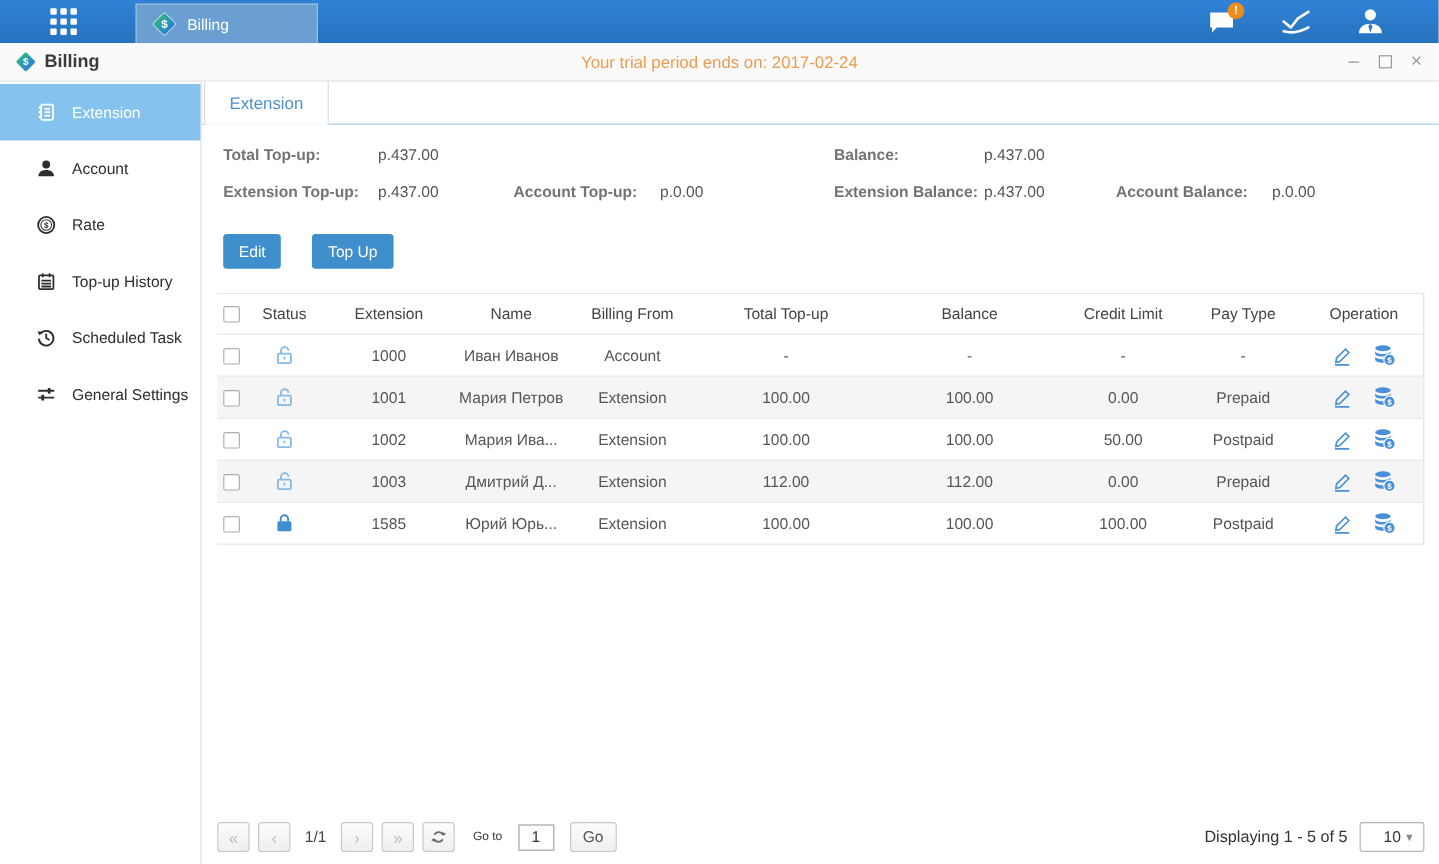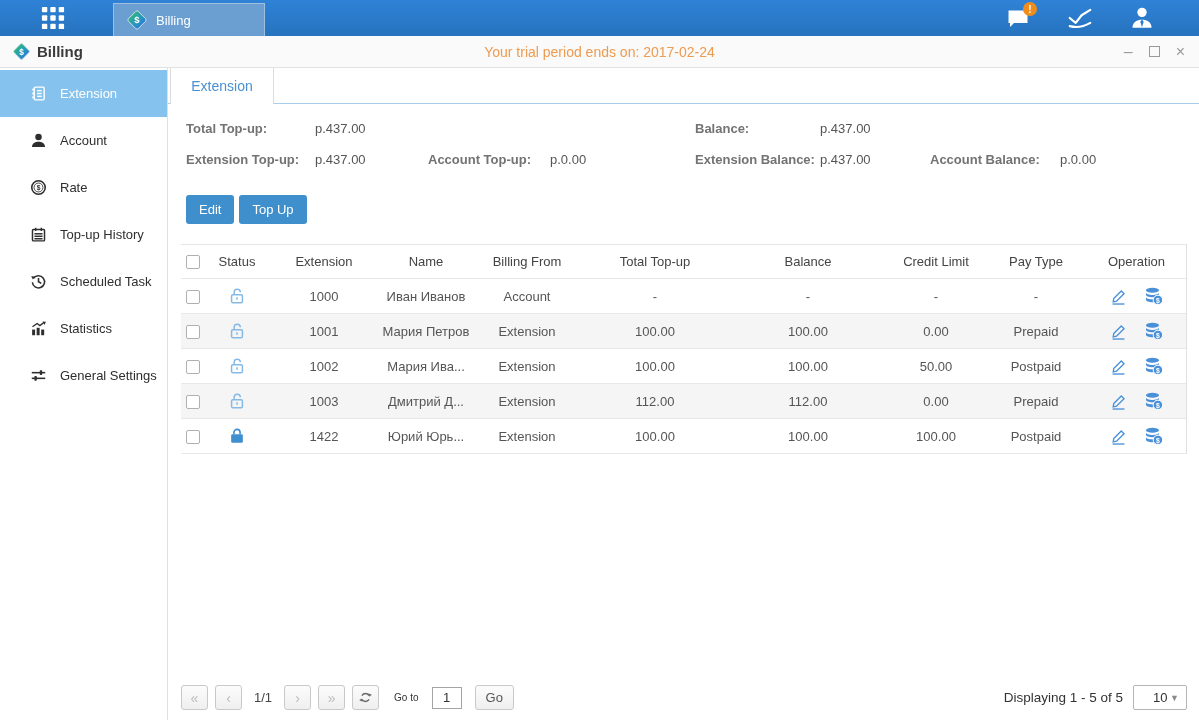--- a/index.html
+++ b/index.html
@@ -34,21 +34,21 @@
   .tabbar { height:36px; border-bottom:1px solid #a8cdec; position:relative; }
   .tab { position:absolute; left:2px; top:0; height:36px; width:104px; background:#fff; border-left:1px solid #dcdcdc; border-right:1px solid #dcdcdc; display:flex; align-items:center; justify-content:center; color:#4a90d2; font-size:14px; cursor:pointer; }
 
   
   .stats { position:relative; height:64px; font-size:13px; }
   .stats span { position:absolute; white-space:nowrap; }
   .st-label { font-weight:bold; color:#737373; }
   .st-val { color:#555; }
 
   
-  .toolbar { margin:27px 0 0 18px; display:flex; gap:5px; }
+  .toolbar { margin:27px 0 0 18px; display:flex; gap:26px; }
   .btn-blue { background:#3f8fcc; color:#fff; border:none; font-size:13px; padding:7px 13px; border-radius:3px; cursor:pointer; font-family:inherit; }
 
   
   .table { margin:20px 13px 0 13px; border-right:1px solid #e0e0e0; }
   .t-row { display:grid; grid-template-columns:24px 64px 110px 94px 108px 148px 158px 98px 102px 99px; align-items:center; height:35px; border-bottom:1px solid #e8e8e8; color:#555; }
   .t-head { border-top:1px solid #e5e5e5; color:#444; }
   .t-row > div { text-align:center; overflow:hidden; white-space:nowrap; }
   .t-row > .cell-cb { text-align:left; padding-left:5px; }
   .t-body .t-row:nth-child(even) { background:#f5f5f5; }
   .cb { width:14px; height:14px; border:1px solid #b0b0b0; border-radius:2px; background:#fff; display:inline-block; vertical-align:middle; cursor:pointer; }
@@ -185,30 +185,20 @@
     </div>
     <div class="side-item">
       <svg width="17" height="17" viewBox="0 0 24 24" fill="none" stroke="currentColor" stroke-width="2.2">
         <path d="M5 7.5 A 8.6 8.6 0 1 1 3.4 13"></path>
         <polygon points="1.6,4.6 7.2,4.9 4.1,9.3" fill="currentColor" stroke="none"></polygon>
         <path d="M12 7.2 V 12.3 l 4 2.3"></path>
       </svg>
       <span>Scheduled Task</span>
     </div>
     <div class="side-item">
-      <svg width="17" height="17" viewBox="0 0 24 24" fill="currentColor">
-        <rect x="3" y="13.5" width="4.2" height="8"></rect>
-          <rect x="9.4" y="11" width="4.2" height="10.5"></rect>
-          <rect x="15.8" y="13.5" width="4.2" height="8"></rect>
-        <path d="M3.5 9.5 L10 5 L14 8 L19.5 3.5" stroke="currentColor" stroke-width="2" fill="none"></path>
-        <polygon points="17.8,2.2 22.5,2.5 20.5,7"></polygon>
-      </svg>
-      <span>Statistics</span>
-    </div>
-    <div class="side-item">
       <svg width="17" height="17" viewBox="0 0 24 24" fill="currentColor" stroke="currentColor">
         <line x1="2.5" y1="8" x2="21.5" y2="8" stroke-width="2.2"></line>
         <rect x="13.8" y="4.6" width="3.4" height="6.8" rx="1" stroke="none"></rect>
         <line x1="2.5" y1="16" x2="21.5" y2="16" stroke-width="2.2"></line>
         <rect x="6.2" y="12.6" width="3.4" height="6.8" rx="1" stroke="none"></rect>
       </svg>
       <span>General Settings</span>
     </div>
   </div>
 
@@ -409,21 +399,21 @@
 
         <div class="t-row">
           <div class="cell-cb"><span class="cb"></span></div>
           <div class="cell-status status-locked">
             
             <svg class="lock-closed-icon" width="20" height="20" viewBox="0 0 24 24">
                 <rect x="5" y="10" width="14" height="10" rx="1.5" fill="#3f8fd0"></rect>
                 <path d="M8.3 10 V7.7 a3.7 3.7 0 0 1 7.4 0 V10" stroke="#3f8fd0" stroke-width="1.9" fill="none"></path>
               </svg>
           </div>
-          <div>1422</div>
+          <div>1585</div>
           <div>Юрий Юрь...</div>
           <div>Extension</div>
           <div>100.00</div>
           <div>100.00</div>
           <div>100.00</div>
           <div>Postpaid</div>
           <div class="cell-op">
             <span class="op-ico">
                 <svg width="19" height="19" viewBox="0 0 24 24" stroke="#4a90d9" fill="none" stroke-width="1.7">
                   <path d="M6 14.5 L15.5 5 l3.5 3.5 L9.5 18 L5.3 18.9 z"></path>

